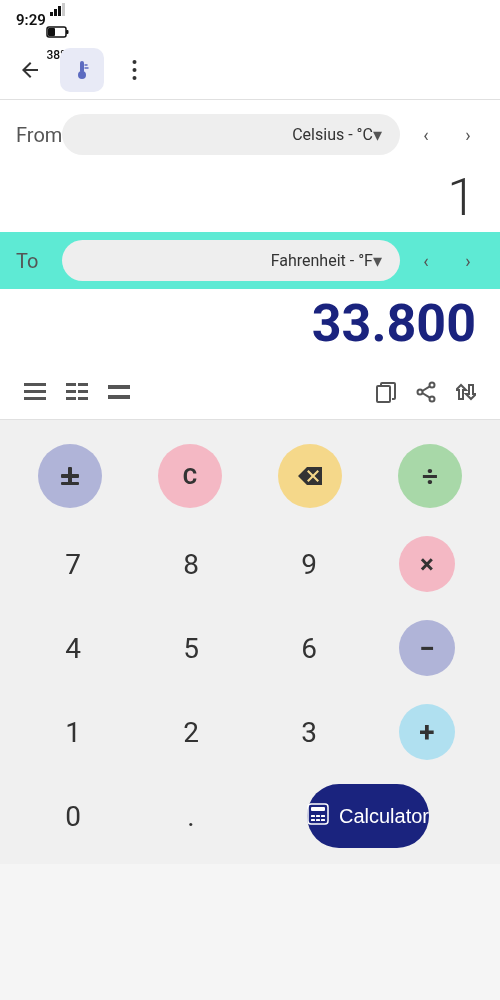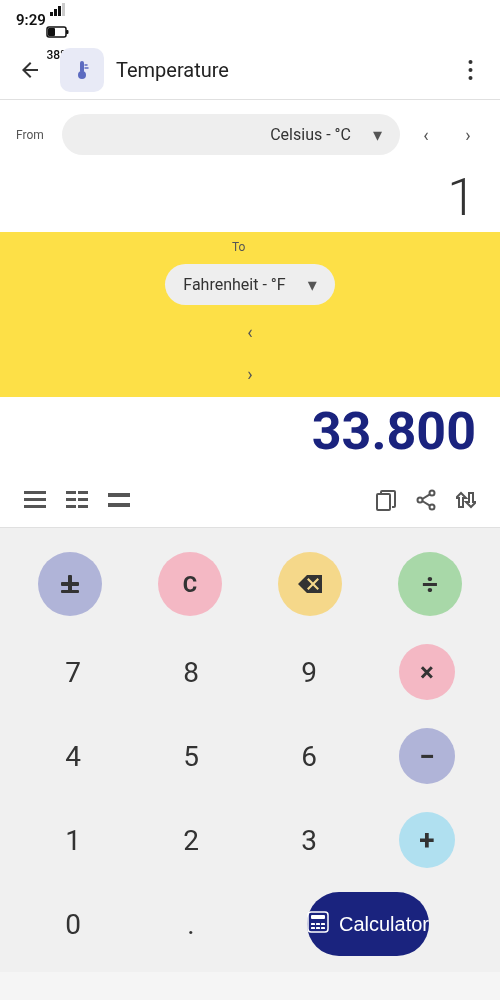--- a/index.html
+++ b/index.html
@@ -82,33 +82,33 @@
 
     
     .converter-row {
       background: #fff;
       padding: 12px 16px;
       display: flex;
       align-items: center;
       gap: 10px;
     }
     .row-label {
-      font-size: 12px;
+      font-size: 20px;
       color: #555;
       width: 36px;
     }
     .unit-selector {
       flex: 1;
       background: #eeeeee;
       border-radius: 24px;
       padding: 10px 18px;
       display: flex;
       align-items: center;
       justify-content: flex-end;
-      gap: 22px;
+      gap: 0;
       cursor: pointer;
       text-align: center;
     }
     .unit-text {
       font-size: 16px;
       color: #333;
     }
     .dropdown-arrow {
       font-size: 18px;
       color: #555;
@@ -299,21 +299,20 @@
     <svg width="28" height="28" viewBox="0 0 28 28" fill="none">
       <rect width="28" height="28" rx="7" fill="#e8eaf6"></rect>
 
       <rect x="12" y="5" width="4" height="12" rx="2" fill="#5c6bc0"></rect>
       <circle cx="14" cy="19" r="4" fill="#5c6bc0"></circle>
 
       <line x1="17" y1="9" x2="19" y2="9" stroke="#5c6bc0" stroke-width="1.5" stroke-linecap="round"></line>
       <line x1="17" y1="12" x2="20" y2="12" stroke="#5c6bc0" stroke-width="1.5" stroke-linecap="round"></line>
     </svg>
   </div>
-  <span class="top-title">Temperature</span>
   <div class="menu-btn">
     <svg width="5" height="22" viewBox="0 0 5 22" fill="#333">
       <circle cx="2.5" cy="3" r="2"></circle>
       <circle cx="2.5" cy="11" r="2"></circle>
       <circle cx="2.5" cy="19" r="2"></circle>
     </svg>
   </div>
 </div>
 
 <div class="converter-row" style="background:#fff; padding-top:14px; padding-bottom:8px;">
@@ -323,21 +322,21 @@
     <span class="dropdown-arrow">▾</span>
   </div>
   <div class="nav-arrow">‹</div>
   <div class="nav-arrow">›</div>
 </div>
 
 <div class="input-display">
   <span>1</span>
 </div>
 
-<div class="converter-row" style="background:#fde047; padding-top:8px; padding-bottom:8px;flex-direction:column;">
+<div class="converter-row" style="background:#5eead4; padding-top:8px; padding-bottom:8px;">
   <span class="row-label">To</span>
   <div class="unit-selector">
     <span class="unit-text">Fahrenheit - °F</span>
     <span class="dropdown-arrow">▾</span>
   </div>
   <div class="nav-arrow">‹</div>
   <div class="nav-arrow">›</div>
 </div>
 
 <div class="result-display">

